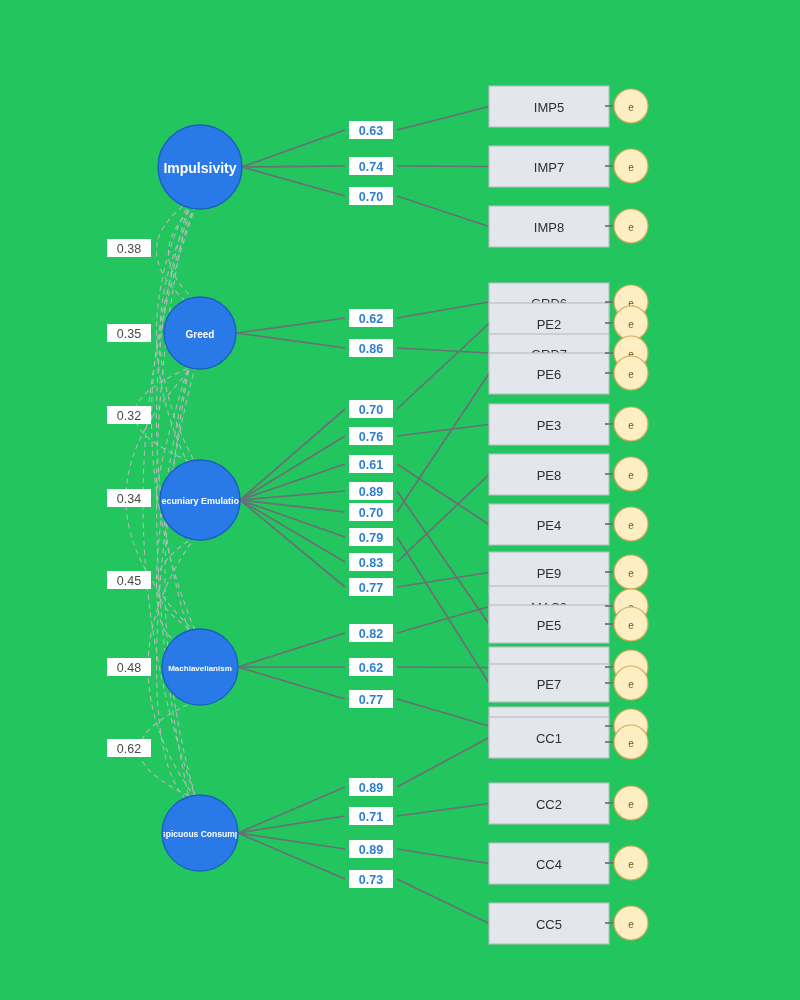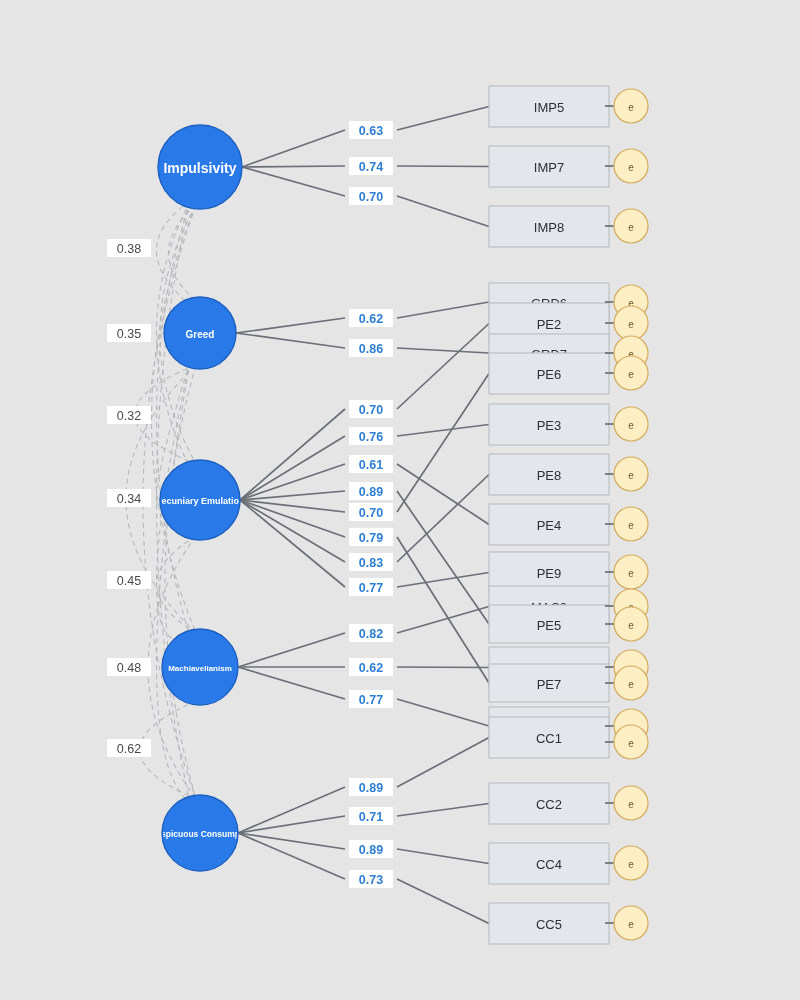--- a/index.html
+++ b/index.html
@@ -1,17 +1,17 @@
 <!DOCTYPE html>
 <html><head>
 <meta charset="utf-8">
 <style>
   html,body{margin:0;padding:0;background:#ffffff;}
   body{width:800px;height:1000px;font-family:"Liberation Sans",sans-serif;overflow:hidden;}
-  #stage{position:relative;width:800px;height:1000px;background:#e5e5e5;}
+  #stage{position:relative;width:800px;height:1000px;background:#22c55e;}
   svg{position:absolute;left:0;top:0;width:800px;height:1000px;}
   .latent-label{
     fill:#ffffff;font-family:"Liberation Sans",sans-serif;
     font-weight:bold;text-anchor:middle;dominant-baseline:central;
   }
   .ind-label{
     fill:#2b3137;font-family:"Liberation Sans",sans-serif;
     font-size:13px;text-anchor:middle;dominant-baseline:central;
   }
   .err-label{

